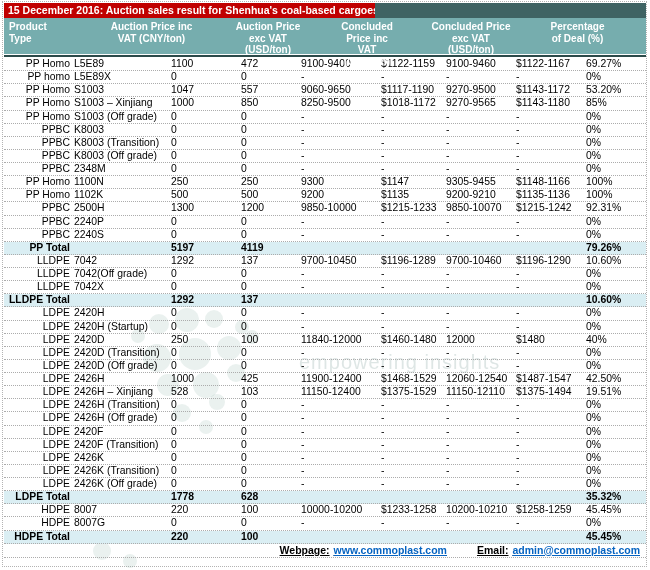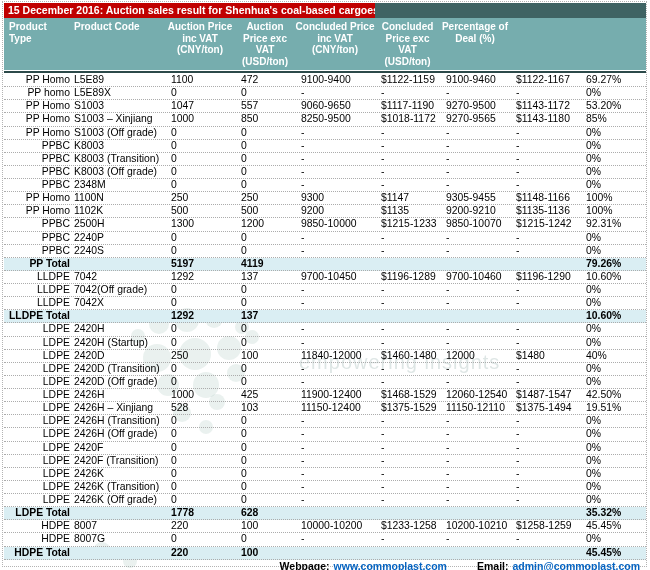--- a/index.html
+++ b/index.html
@@ -21,21 +21,21 @@
     font-size:10.5px; font-weight:bold; line-height:15px; padding-left:4px;
     white-space:nowrap; overflow:visible;
   }
   .title-dark { flex:1; height:15px; background:var(--title-bar-right,#3F6363); }
 
   
   .grid { display:grid; grid-template-columns:66px 95px 70px 60px 80px 65px 70px 70px 66px; width:642px; }
 
   
   .header-row {
-    background:var(--header-bg,#76ADAE); height:52px; position:relative; z-index:2;
+    background:var(--header-bg,#76ADAE); height:36px; position:relative; z-index:2;gap:34px;
   }
   .header-row .hcell {
     color:#fff; font-weight:bold; font-size:10px; line-height:11.5px;
     text-align:center; padding-top:3px;
   }
   .header-row .hcell.c0 { text-align:left; padding-left:5px; }
   .header-row .hcell.c1 { text-align:left; padding-left:4px; }
   .header-rule { width:642px; height:2px; background:#2C4A4A; margin:1px 0 1px 0; position:relative; z-index:2; }
 
   
@@ -101,21 +101,20 @@
         <div class="wm-circle" style="left: 120px; top: 552px; width: 14px; height: 14px;"></div>
       </div>
 
     <div class="title-row">
       <div class="title-red">15 December 2016: Auction sales result for Shenhua's coal-based cargoes in China</div>
       <div class="title-dark"></div>
     </div>
 
     <div class="grid header-row">
         <div class="hcell c0">Product Type</div>
-        <div class="hcell c1">Product Code</div>
         <div class="hcell c4">Auction Price inc VAT (CNY/ton)</div>
         <div class="hcell c5">Auction Price exc VAT (USD/ton)</div>
         <div class="hcell c6">Concluded Price inc VAT (CNY/ton)</div>
         <div class="hcell c7">Concluded Price exc VAT (USD/ton)</div>
         <div class="hcell c8">Percentage of Deal (%)</div>
       </div>
     <div class="header-rule"></div>
 
     <div class="table-body">
         <div class="grid row">

